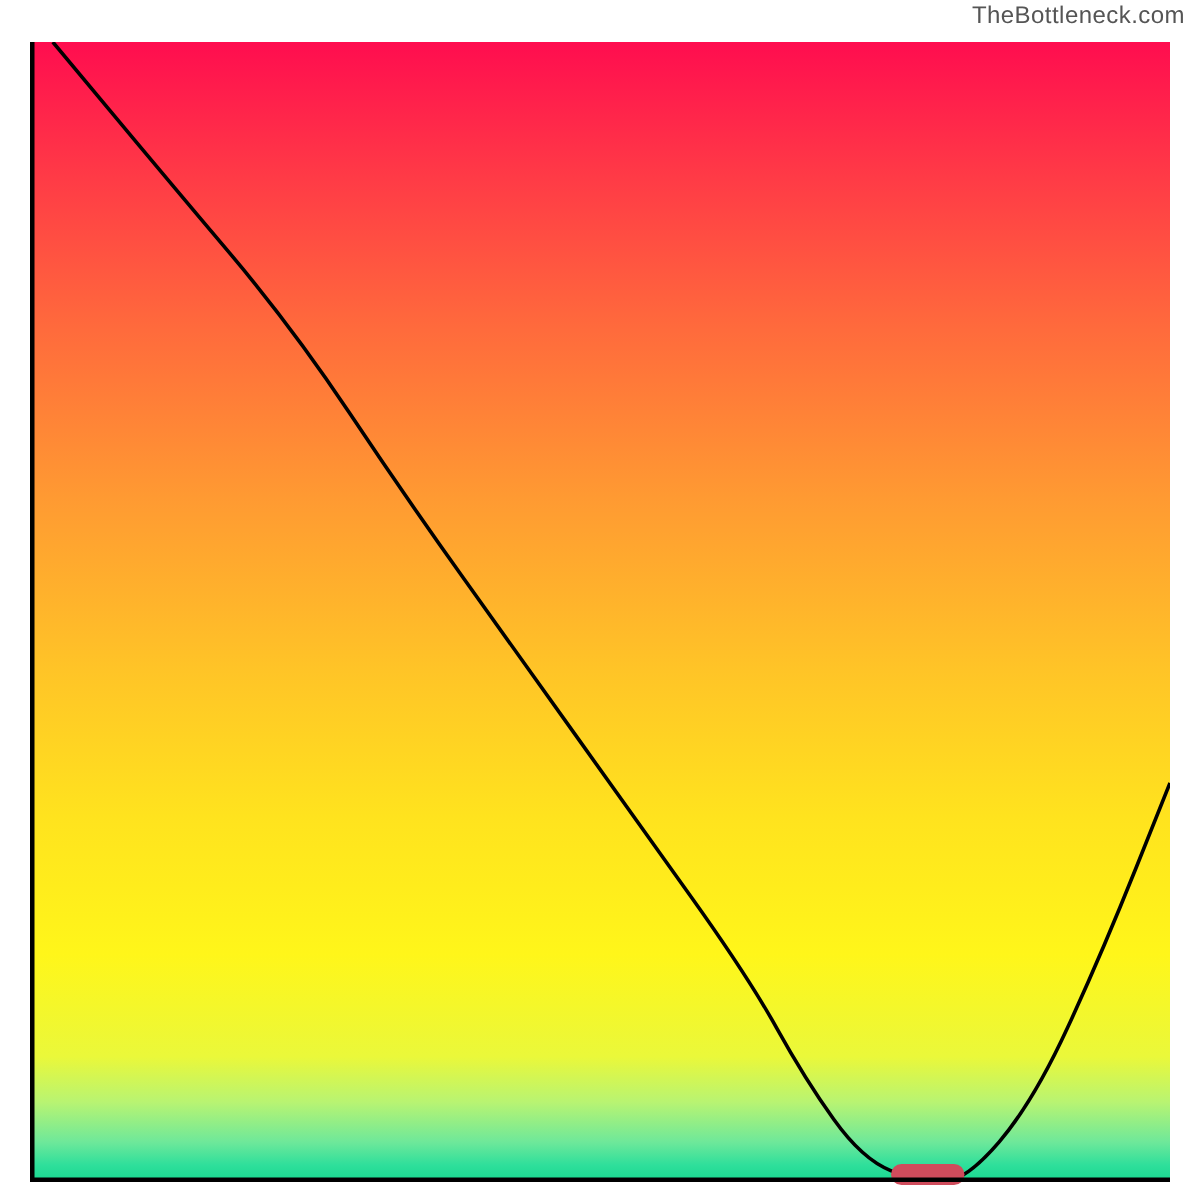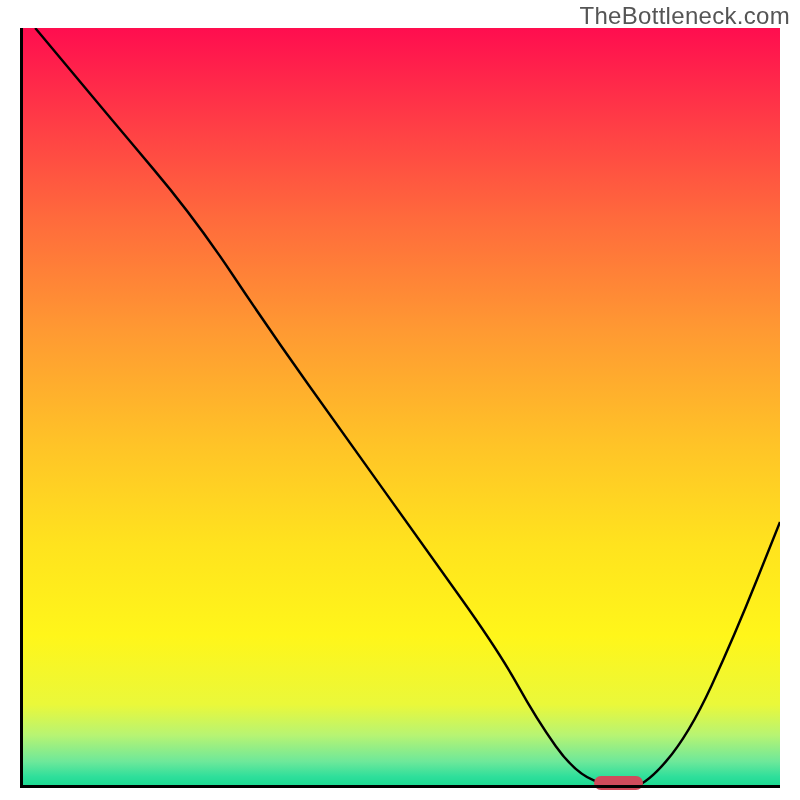--- a/index.html
+++ b/index.html
@@ -12,21 +12,21 @@
   }
   .container {
     position: relative;
     width: 800px;
     height: 800px;
   }
   .watermark {
     position: absolute;
     top: 2px;
     right: 10px;
-    font-size: 24px;
+    font-size: 16px;
     color: #555555;
     font-weight: normal;
     letter-spacing: 0.3px;
   }
   .plot-frame {
     position: absolute;
     left: 20px;
     top: 28px;
     width: 760px;
     height: 760px;

